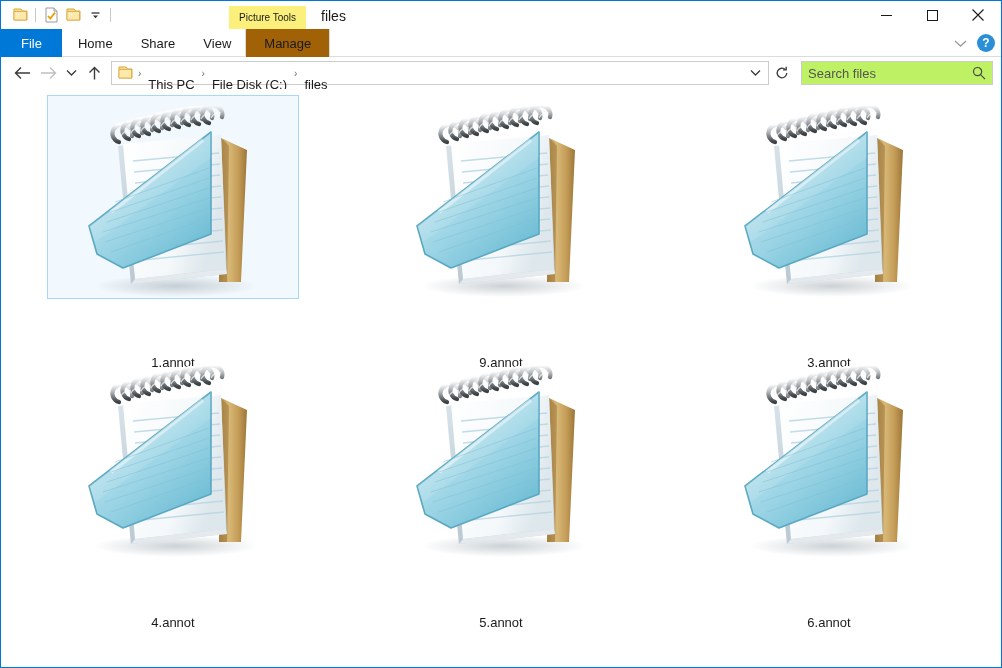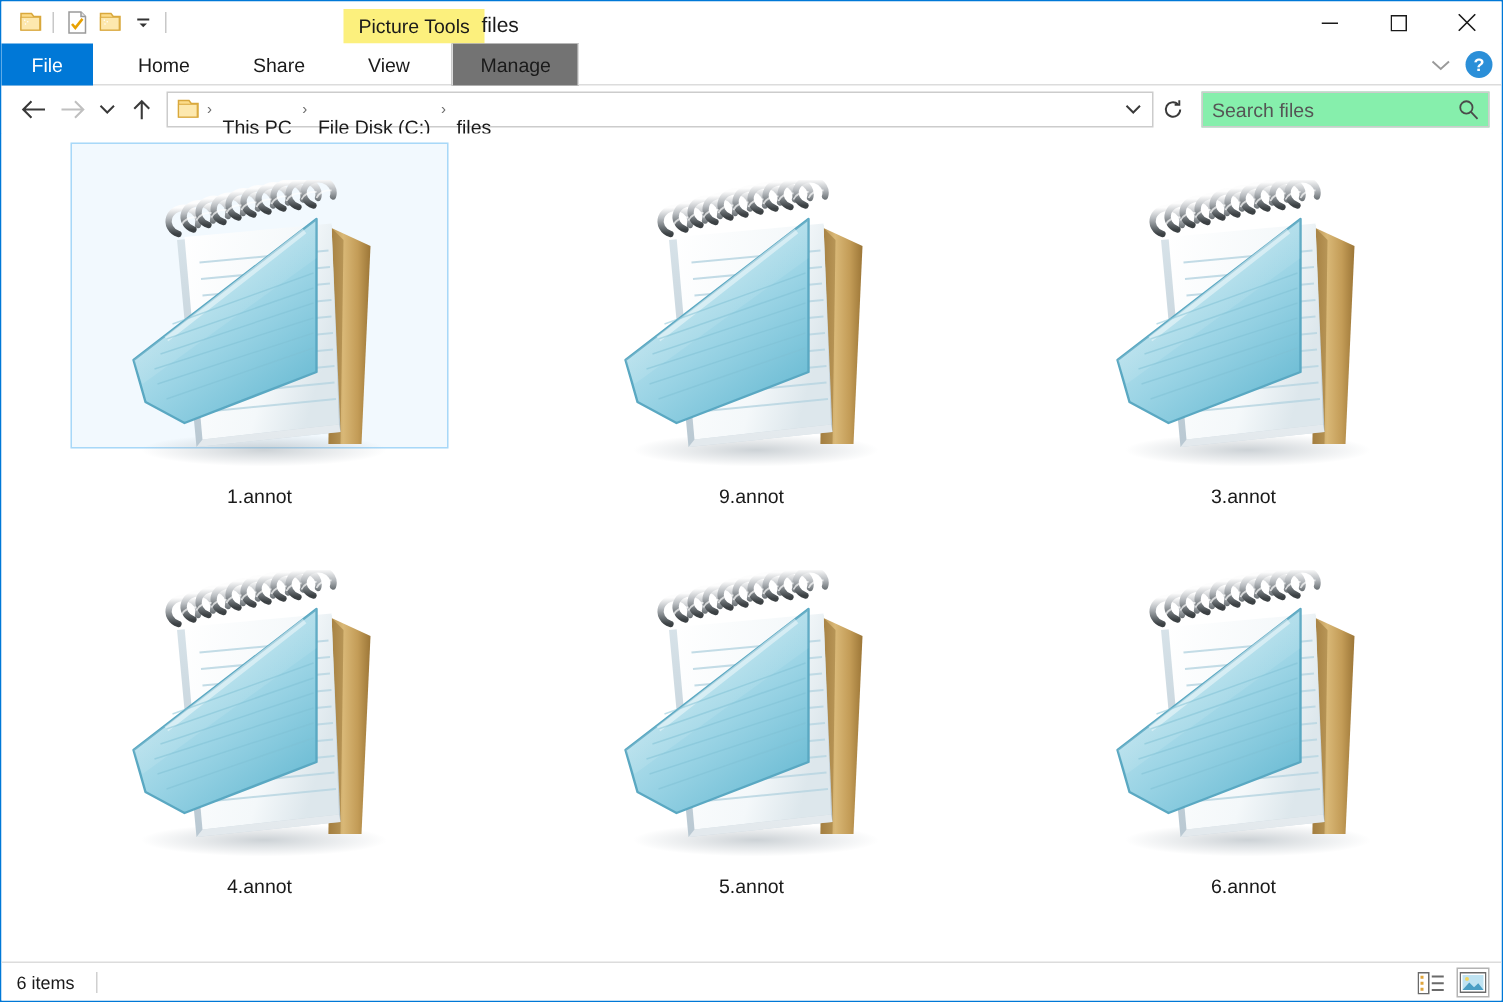--- a/index.html
+++ b/index.html
@@ -34,21 +34,21 @@
   }
   .qat-sep {
     width: 1px; height: 14px; background: #c8c8c8; margin: 0 4px;
   }
   .ctx-tab-label {
     position: absolute;
     left: 228px; top: 5px;
     height: 23px;
     background: #fcf07d;
     color: #1a1a1a;
-    font-size: 13px;
+    font-size: 10px;
     display: flex; align-items: center; justify-content: center;
     padding: 0 10px;
   }
   .win-title {
     position: absolute;
     left: 320px; top: 5px;
     font-size: 14px;
     color: #1a1a1a;
     line-height: 20px;
   }
@@ -63,39 +63,38 @@
 
   
   .tabstrip {
     position: relative;
     height: 28px;
     flex: 0 0 28px;
     display: flex;
     align-items: stretch;
     background: #ffffff;
     border-bottom: 1px solid #dcdcdc;
-    gap: 14px;
   }
   .tab {
     display: flex; align-items: center; justify-content: center;
     padding: 0 14px;
     font-size: 13px;
     color: #1a1a1a;
     height: 28px;
   }
   .tab.file {
     background: #0078d7;
     color: #ffffff;
     padding: 0 20px;
     margin-right: 2px;
   }
   .tab.manage {
     border-left: 1px solid #dcdcdc;
     border-right: 1px solid #dcdcdc;
-    background: #737373;
+    background: #a16207;
     padding: 0 18px;
   }
   .ribbon-right {
     position: absolute; right: 6px; top: 0;
     height: 28px; display: flex; align-items: center; gap: 10px;
   }
   .help-btn {
     width: 18px; height: 18px; border-radius: 50%;
     background: #2b8fd8;
     color: #ffffff;
@@ -140,21 +139,21 @@
   .crumb-icon { padding: 0 4px 0 4px; display: flex; align-items: center; }
   .crumb-tail { flex: 1; }
   .crumb-drop, .refresh-btn {
     width: 22px; height: 22px;
     display: flex; align-items: center; justify-content: center;
     color: #3a3a3a;
   }
   .searchbox {
     width: 192px; height: 24px;
     border: 1px solid #cccccc;
-    background: #86efac;
+    background: #bef264;
     display: flex; align-items: center;
     margin-left: 8px;
     padding: 0 6px;
   }
   .searchbox .ph {
     flex: 1; font-size: 13px; color: #555555;
   }
 
   
   .content {
@@ -175,21 +174,22 @@
     display: flex;
     flex-direction: column;
     align-items: center;
     justify-content: flex-start;
   }
   .tile {
     width: 252px; height: 204px;
     display: flex; flex-direction: column;
     align-items: center; justify-content: flex-start;
     border: 1px solid transparent;
-    padding-top: 24px;
+    padding-top: 10px;
+    gap: 46px;
   }
   .tile.selected {
     background: #f2f9fe;
     border: 1px solid #a8d8f8;
   }
   .icon-wrap {
     width: 230px; height: 212px;
     display: flex; align-items: center; justify-content: center;
   }
   .filelabel {
@@ -793,38 +793,14 @@
               </g>
             </svg>
           </div>
           <div class="filelabel">6.annot</div>
         </div>
       </div>
 
     </div>
   </div>
 
-  <div class="statusbar">
-    <span class="status-text">6 items</span>
-    <span class="status-sep"></span>
-
-    <div class="viewbtns">
-      <div class="viewbtn">
-        <svg width="18" height="15" viewBox="0 0 18 15">
-          <rect x="0.5" y="0.5" width="7" height="14" fill="none" stroke="#6a6a6a" stroke-width="1"></rect>
-          <rect x="2" y="2.5" width="2" height="2" fill="#e0a53c"></rect>
-          <rect x="2" y="6.5" width="2" height="2" fill="#e0a53c"></rect>
-          <rect x="2" y="10.5" width="2" height="2" fill="#e0a53c"></rect>
-          <path d="M9.5 3h8M9.5 7.5h8M9.5 12h8" stroke="#6a6a6a" stroke-width="1.4"></path>
-        </svg>
-      </div>
-      <div class="viewbtn active">
-        <svg width="18" height="14" viewBox="0 0 18 14">
-          <rect x="0.5" y="0.5" width="17" height="13" fill="#ffffff" stroke="#6a6a6a" stroke-width="1"></rect>
-          <rect x="2" y="2" width="14" height="10" fill="#bfe3f2"></rect>
-          <path d="M2 12l4.5-5 3.2 3.2L12.5 7.5 16 12z" fill="#4a9ec4"></path>
-          <circle cx="5" cy="4.6" r="1.3" fill="#f2d35a"></circle>
-        </svg>
-      </div>
-    </div>
-  </div>
 
 </div>
 
 </body></html>

